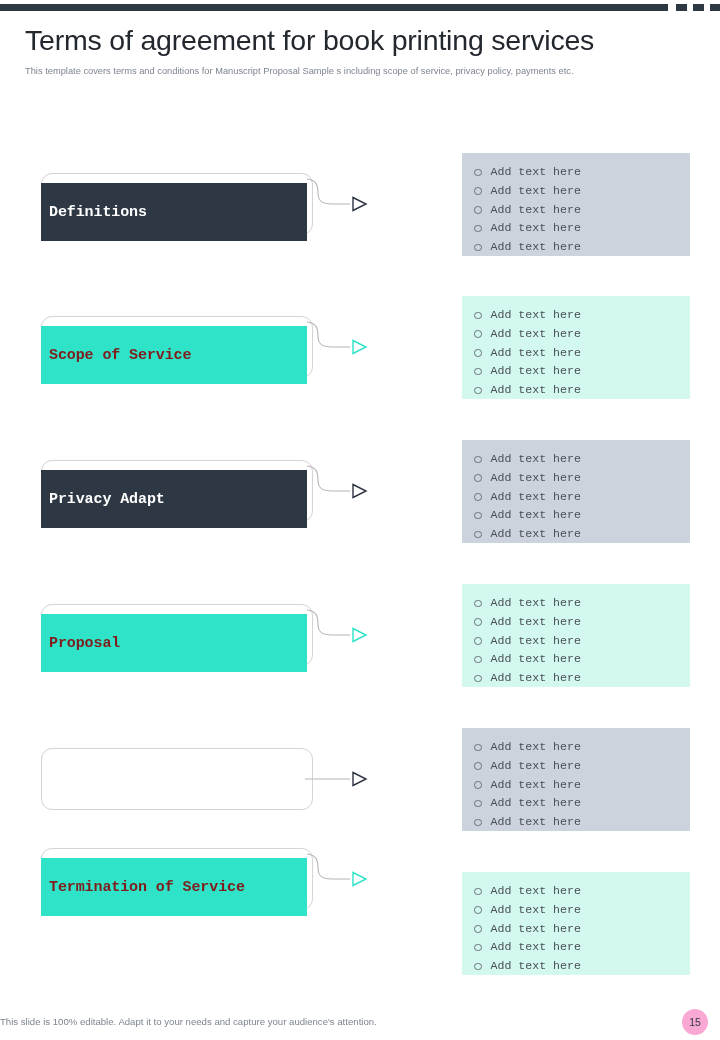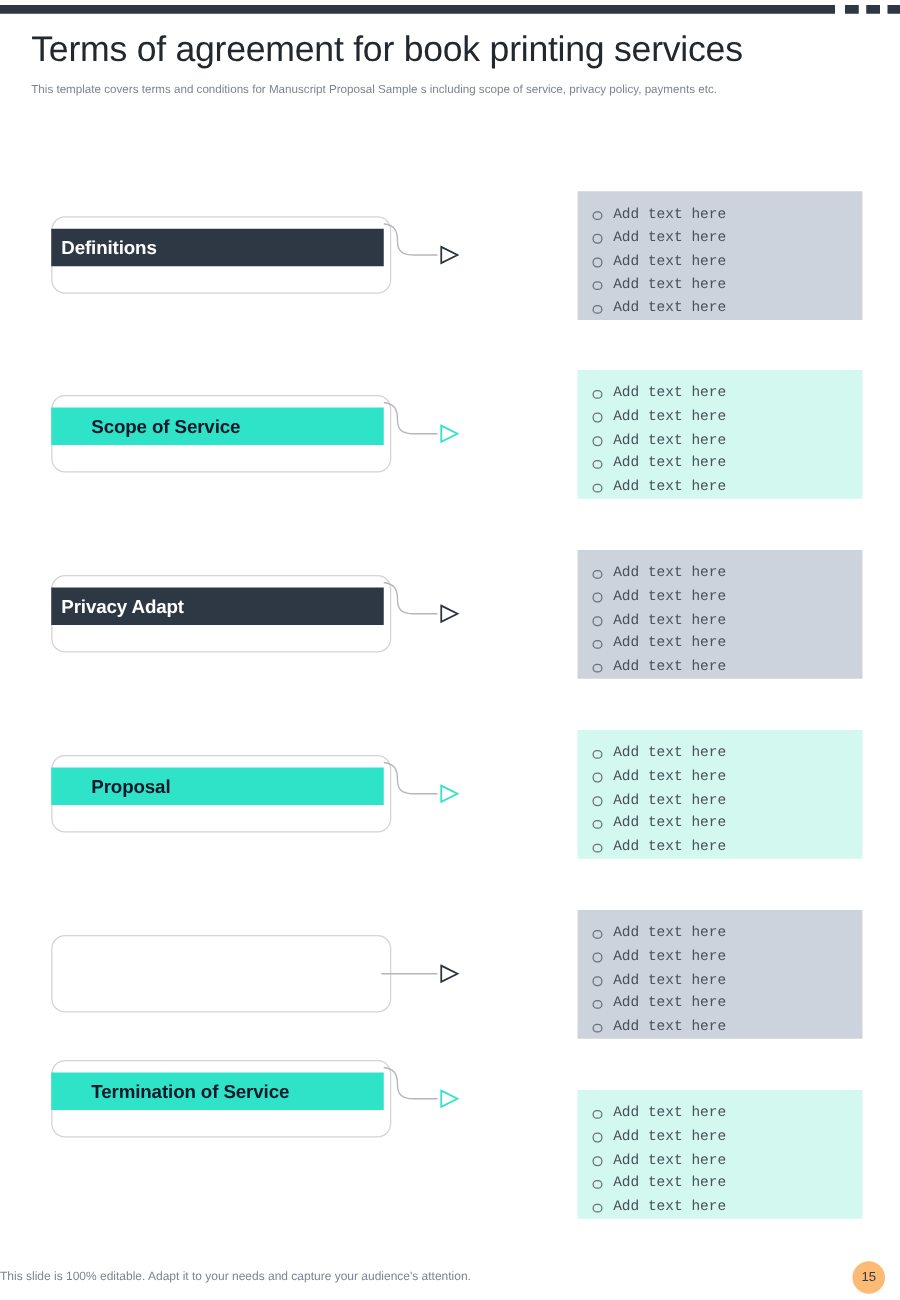--- a/index.html
+++ b/index.html
@@ -30,31 +30,31 @@
   }
 
   
   .row{position:absolute;left:0;width:720px;height:120px;}
   .outline{
     position:absolute;left:41px;top:0px;width:272px;height:62px;
     border:1px solid #d6d2d6;border-radius:11px;background:#fff;
     box-sizing:border-box;
   }
   .labelbox{
-    position:absolute;left:41px;top:10px;width:266px;height:30px;
+    position:absolute;left:41px;top:10px;width:266px;height:58px;
     display:flex;align-items:center;
-    box-sizing:border-box;padding-left:8px;
+    box-sizing:border-box;padding-left:8px;font-family:Liberation Mono, monospace;
   }
   .labelbox.dark{background:#2E3844;}
   .labelbox.teal{background:#2FE3C8;}
   .labeltext{
     font-size:15px;font-weight:bold;letter-spacing:-0.1px;white-space:nowrap;
   }
   .labelbox.dark .labeltext{color:#ffffff;}
-  .labelbox.teal .labeltext{color:#0f172a;margin-left:24px;}
+  .labelbox.teal .labeltext{color:#7f1d1d;}
 
   
   .connector{position:absolute;left:305px;top:0px;width:70px;height:62px;}
 
   
   .panel{
     position:absolute;left:462px;width:228px;
     box-sizing:border-box;padding:10px 0 10px 12px;font-family:Liberation Mono, monospace;
   }
   .panel.gray{background:#CDD3DC;}
@@ -70,21 +70,21 @@
     margin-right:9px;flex:none;
   }
 
   
   #footer-note{
     position:absolute;left:0;top:1016px;width:720px;text-align:left;
     font-size:9.6px;color:#7d8490;
   }
   #page-badge{
     position:absolute;left:682px;top:1009px;width:26px;height:26px;
-    border-radius:50%;background:#fdba74;
+    border-radius:50%;background:#f9a8d4;
     display:flex;align-items:center;justify-content:center;
     font-size:10.5px;color:#2f3b46;font-weight:normal;
   }
 </style>
 </head>
 <body>
 
 <div id="topbar"></div>
 <div class="topdot" id="topdot1"></div>
 <div class="topdot" id="topdot2"></div>

